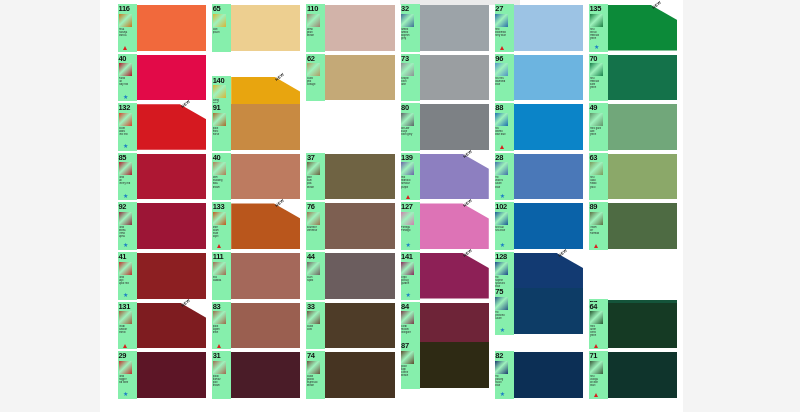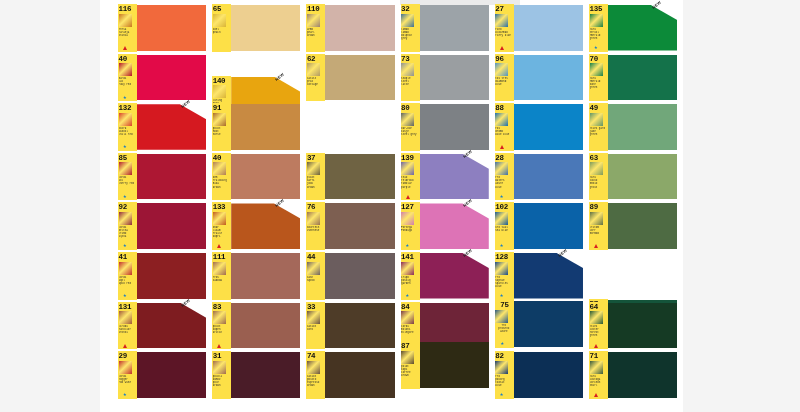--- a/index.html
+++ b/index.html
@@ -26,23 +26,22 @@
   .grid{
     position:absolute;left:18px;top:4px;
     width:565px;height:404px;
   }
   .cell{
     position:absolute;
     box-sizing:border-box;
   }
   .info{
     position:absolute;left:0;top:0;width:19px;height:100%;
-    background:#fde047;
+    background:#86efac;
     overflow:hidden;
-    font-family:Liberation Mono, monospace;
   }
   .num{
     font-size:7.5px;font-weight:bold;color:#111;
     line-height:8px;letter-spacing:-0.3px;
     margin:1px 0 0 0.5px;
   }
   .thumb{
     width:13px;height:13px;margin:0.5px 0 0 0.5px;
     background-size:cover;background-position:center;
     border:0;
@@ -658,21 +657,21 @@
             <div>cordi</div>
             <div>moloni</div>
             <div>Gllegore</div>
           </div>
           <div class="marker tri"></div>
         </div>
         <div class="swatch">
           <div class="fill" style="background: rgb(110, 36, 56);"></div>
         </div>
       </div>
-      <div class="cell" style="left: 376.8px; top: 296px; width: 88.2px; height: 47.6px; text-align: center;">
+      <div class="cell" style="left: 376.8px; top: 283px; width: 88.2px; height: 47.6px;">
         <div class="info">
           <div class="num">75</div>
           <div class="thumb" style="background: linear-gradient(135deg, rgb(42, 90, 132) 0%, rgba(255, 255, 255, 0.2) 45%, rgb(42, 90, 132) 100%);"></div>
           <div class="desc">
             <div>fro</div>
             <div>proseho</div>
             <div>azure</div>
           </div>
           <div class="marker star">★</div>
         </div>

